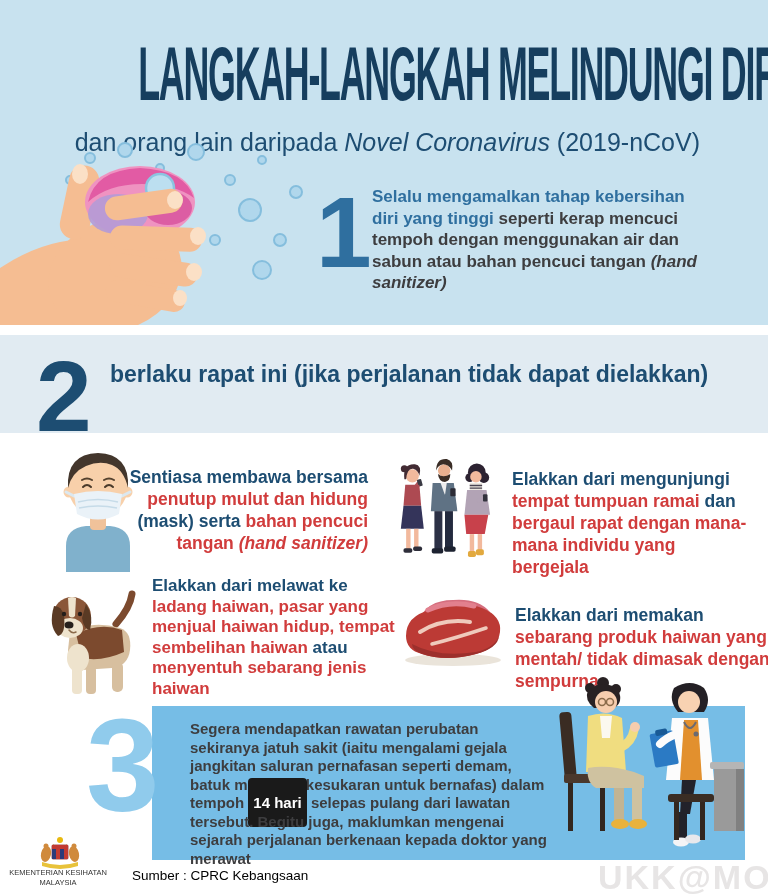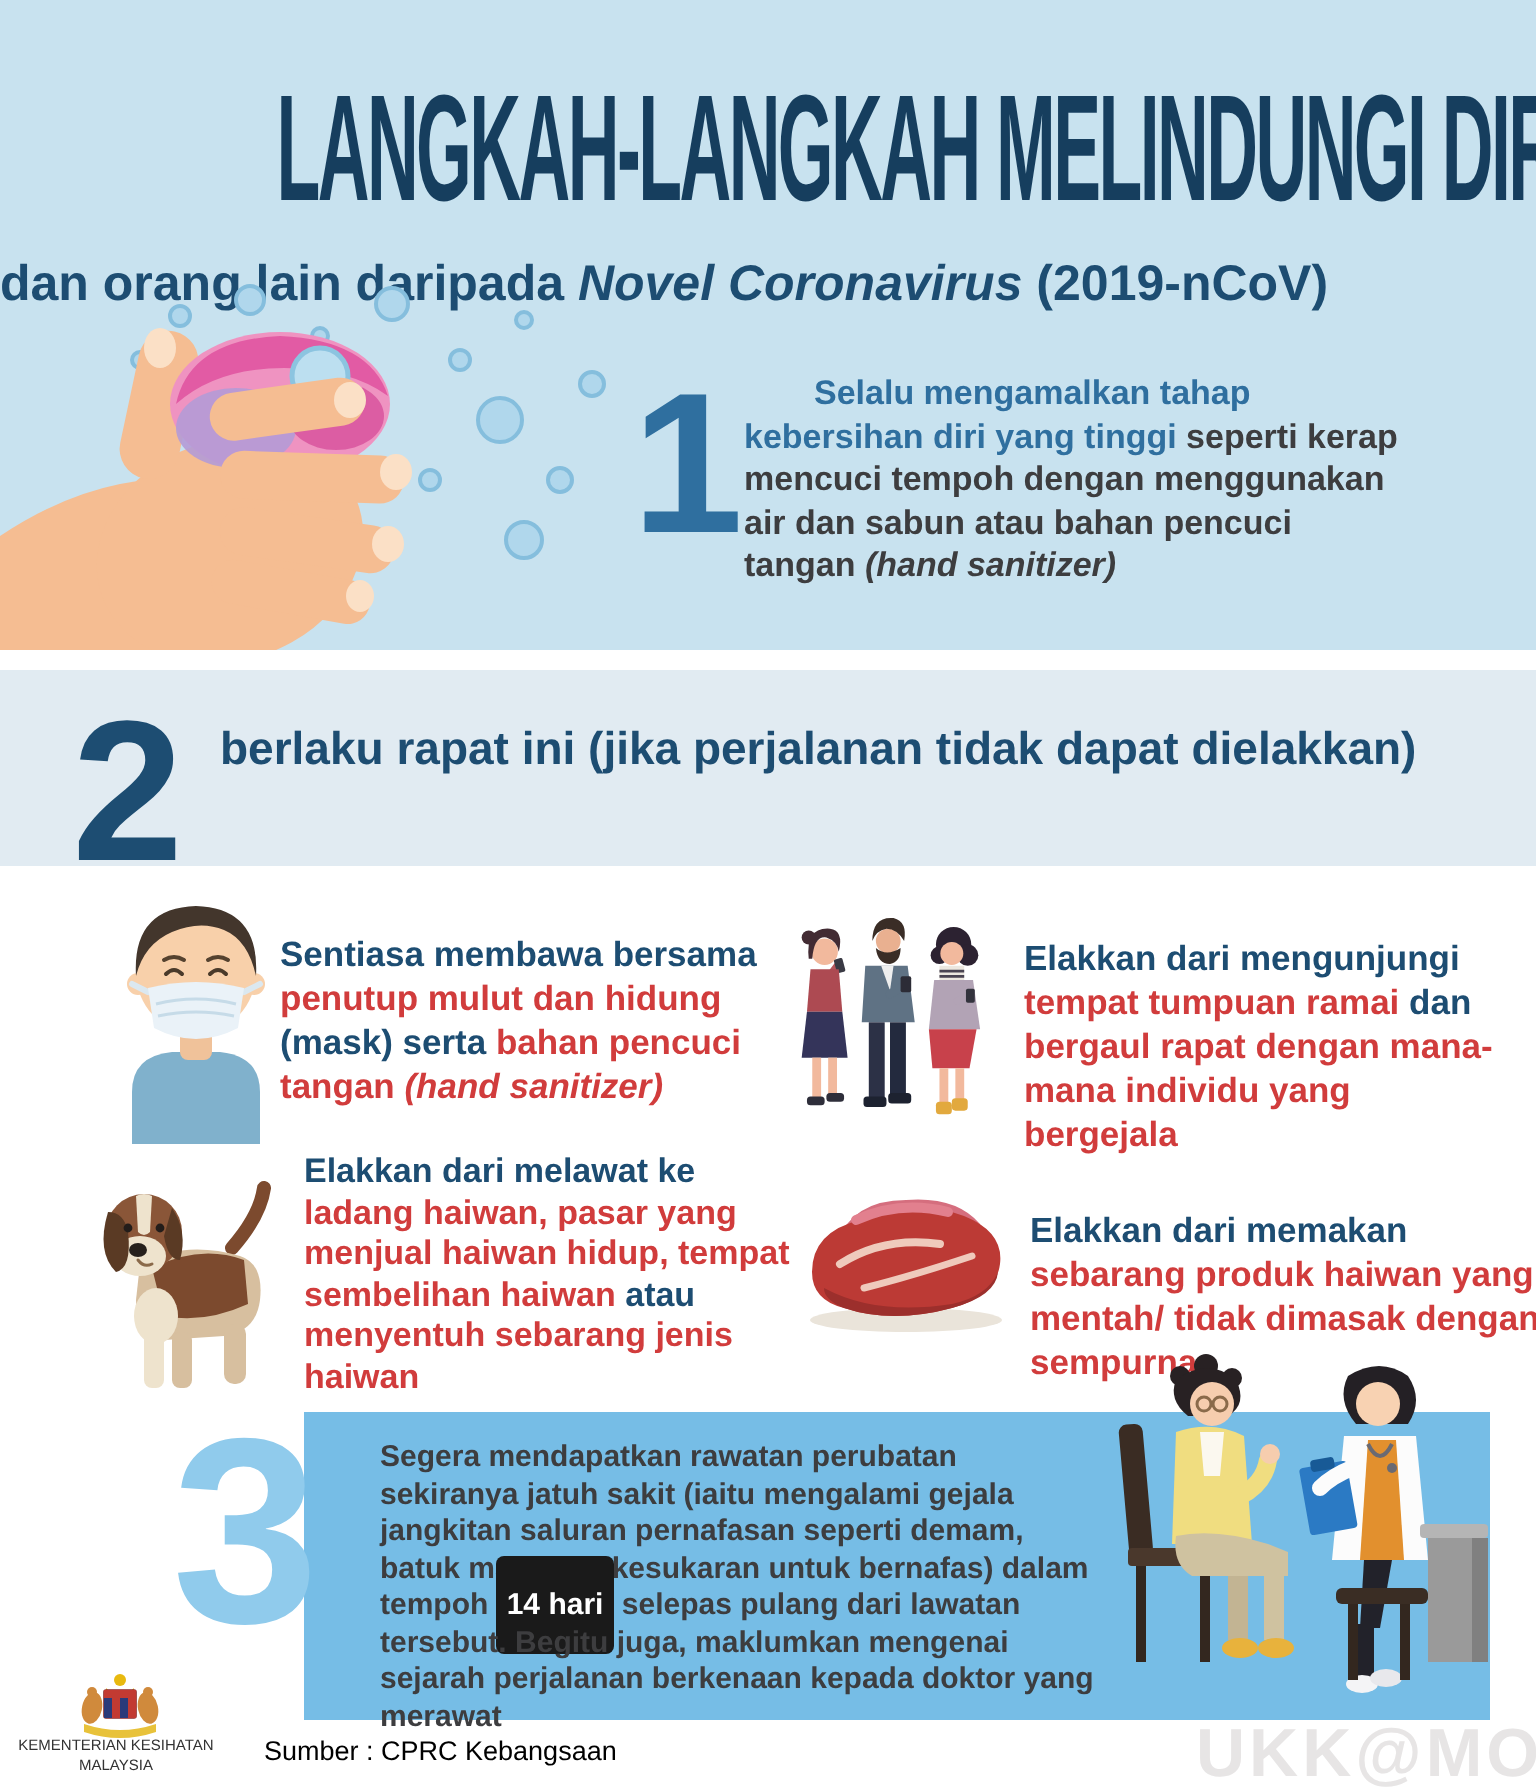--- a/index.html
+++ b/index.html
@@ -18,45 +18,45 @@
   *{margin:0;padding:0;box-sizing:border-box;}
   body{background:#fff;font-family:"Liberation Sans",sans-serif;}
   #poster{position:relative;width:768px;height:894px;background:#fff;overflow:hidden;}
 
   .sec1{position:absolute;left:0;top:0;width:768px;height:325px;background:var(--bg-blue);}
   .band2{position:absolute;left:0;top:335px;width:768px;height:98px;background:var(--band-blue);}
 
   .title{position:absolute;left:0;top:30px;width:768px;text-align:center;white-space:nowrap;
     font-size:56px;font-weight:700;letter-spacing:-2px;color:var(--title-navy);
     transform:scale(0.64,1.35);transform-origin:center top;}
-  .subtitle{position:absolute;left:0;top:128px;width:700px;text-align:left;
-    font-size:25px;font-weight:700;color:var(--navy);}
+  .subtitle{position:absolute;left:0;top:128px;width:700px;text-align:right;
+    font-size:25px;font-weight:400;color:var(--navy);}
   .subtitle .it{font-style:italic;}
 
   .stepnum{position:absolute;font-weight:700;line-height:1;}
   .num1{left:316px;top:182px;font-size:100px;color:var(--step-blue);}
   .num2{left:36px;top:346px;font-size:100px;color:var(--navy);}
   .num3{left:86px;top:700px;font-size:132px;color:var(--num3-blue);}
 
   .step1-text{position:absolute;left:372px;top:186px;width:332px;
     font-size:17px;line-height:21.5px;font-weight:700;}
   .step2-text{position:absolute;left:110px;top:358px;
     font-size:23px;line-height:33px;font-weight:700;color:var(--navy);white-space:nowrap;}
 
   .item-text{position:absolute;font-weight:700;font-size:17.5px;line-height:22px;}
-  .t-mask{left:140px;top:466px;width:244px;}
+  .t-mask{left:124px;top:466px;width:244px;text-align:right;}
   .t-crowd{left:512px;top:468px;width:242px;}
   .t-dog{left:152px;top:576px;width:250px;font-size:17px;line-height:20.5px;}
   .t-meat{left:515px;top:604px;width:268px;}
 
   .box3{position:absolute;left:152px;top:706px;width:593px;height:154px;background:var(--box-blue);}
   .step3-text{position:absolute;left:190px;top:720px;width:360px;
     font-size:15px;line-height:18.5px;font-weight:700;color:var(--dark);}
 
-  .seg-blue{color:var(--step-blue);margin-left:35px;}
+  .seg-blue{color:var(--step-blue);}
   .seg-navy{color:var(--navy);}
   .seg-red{color:var(--red);}
   .seg-red-italic{color:var(--red);font-style:italic;}
   .seg-dark{color:var(--dark);}
   .seg-dark-italic{color:var(--dark);font-style:italic;}
   .seg-badge{background:var(--badge-bg);color:#fff;border-radius:4px;padding:16px 5px;white-space:nowrap;}
 
   .illus{position:absolute;}
   .hands{left:0;top:140px;}
   .boy{left:56px;top:440px;}

